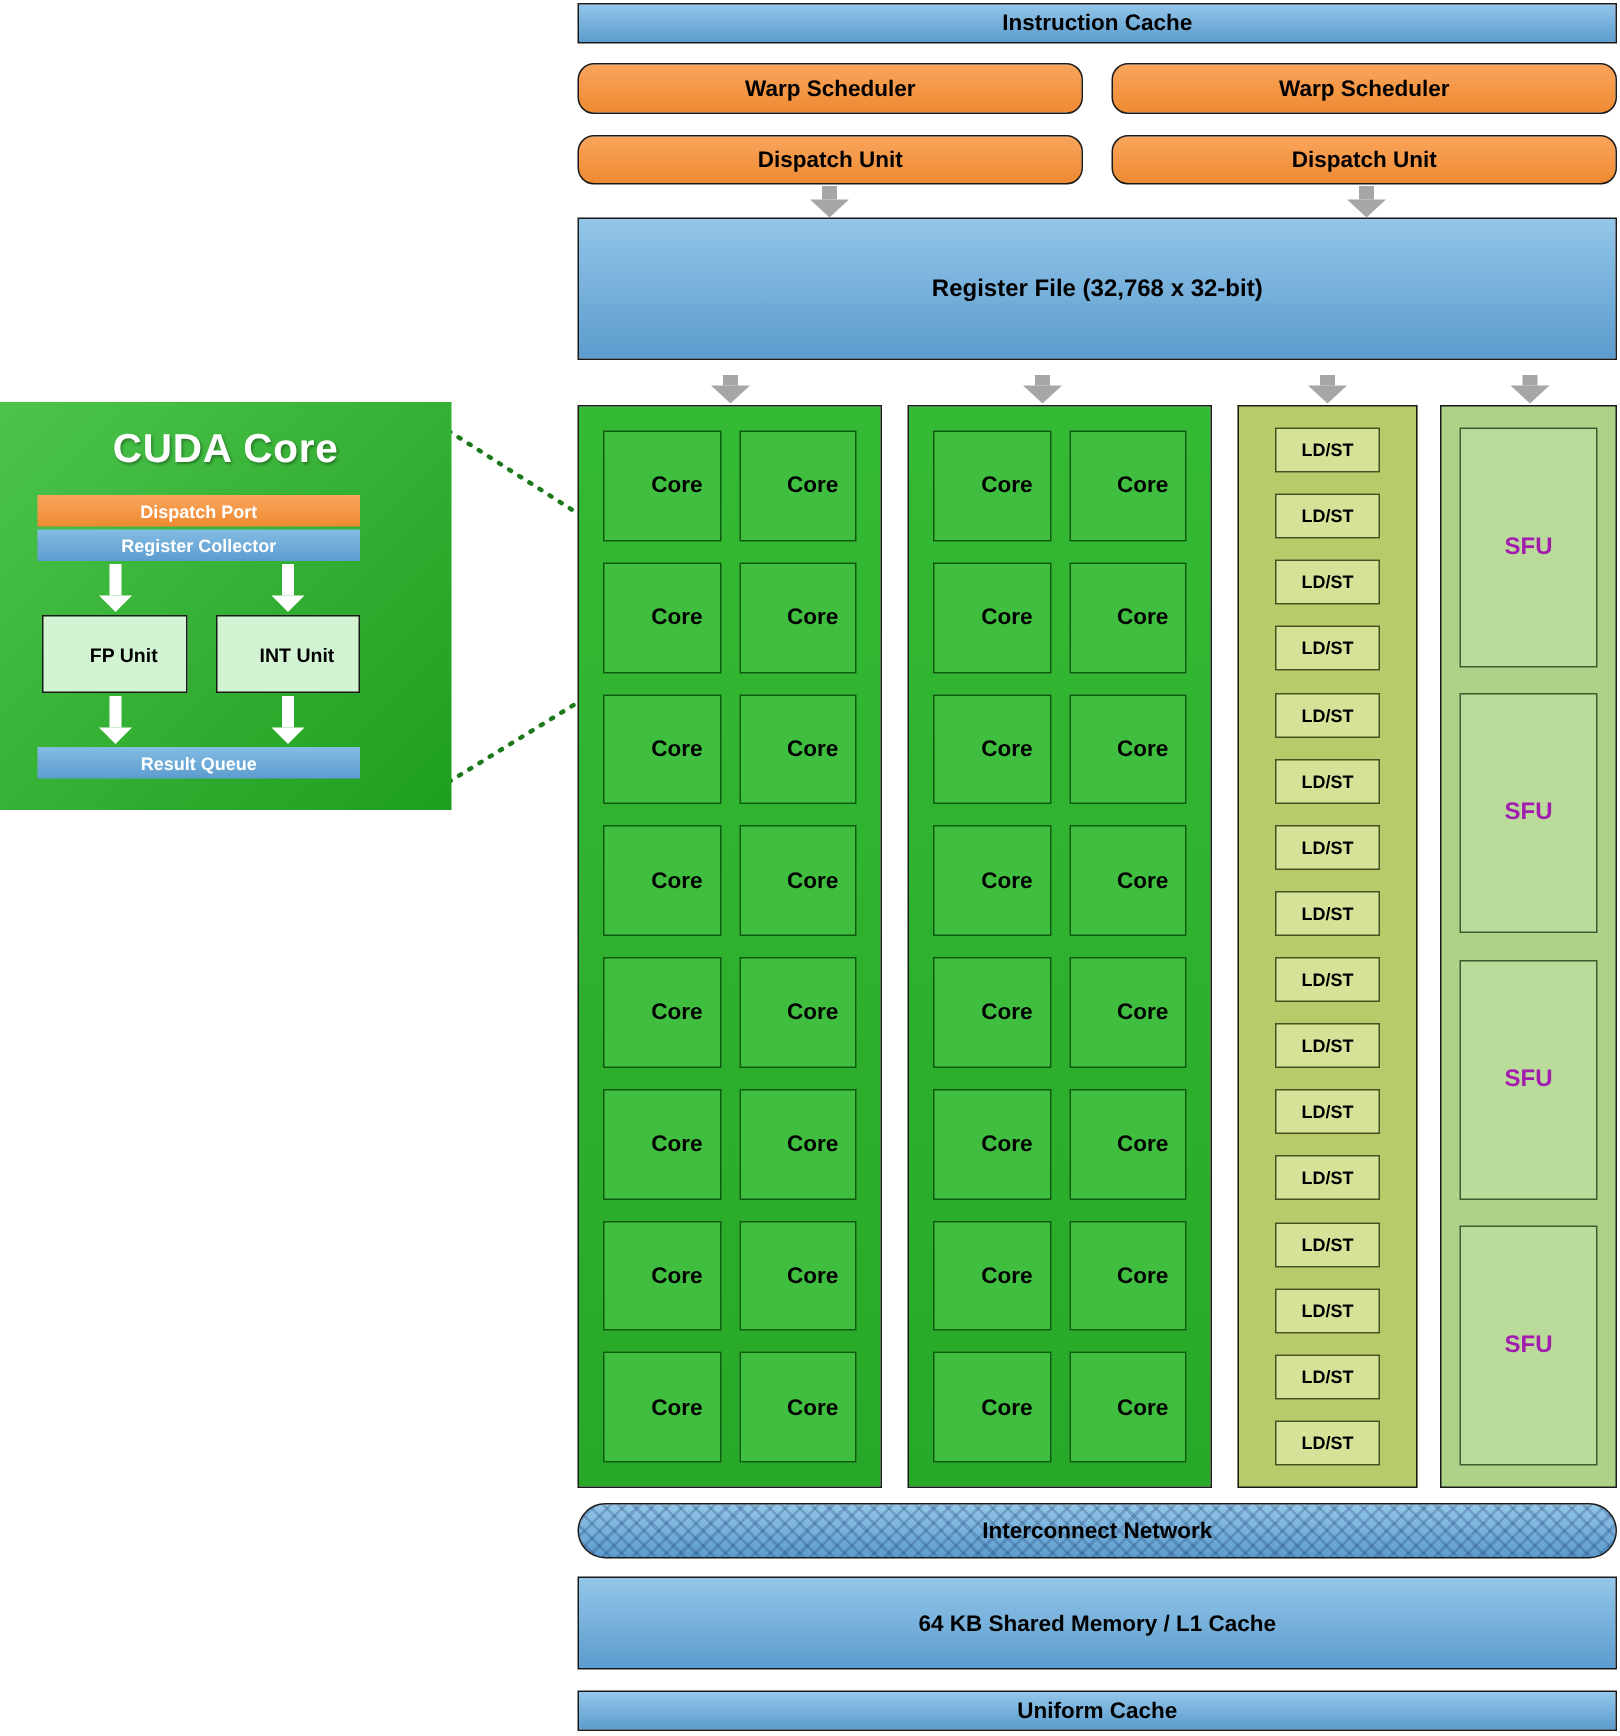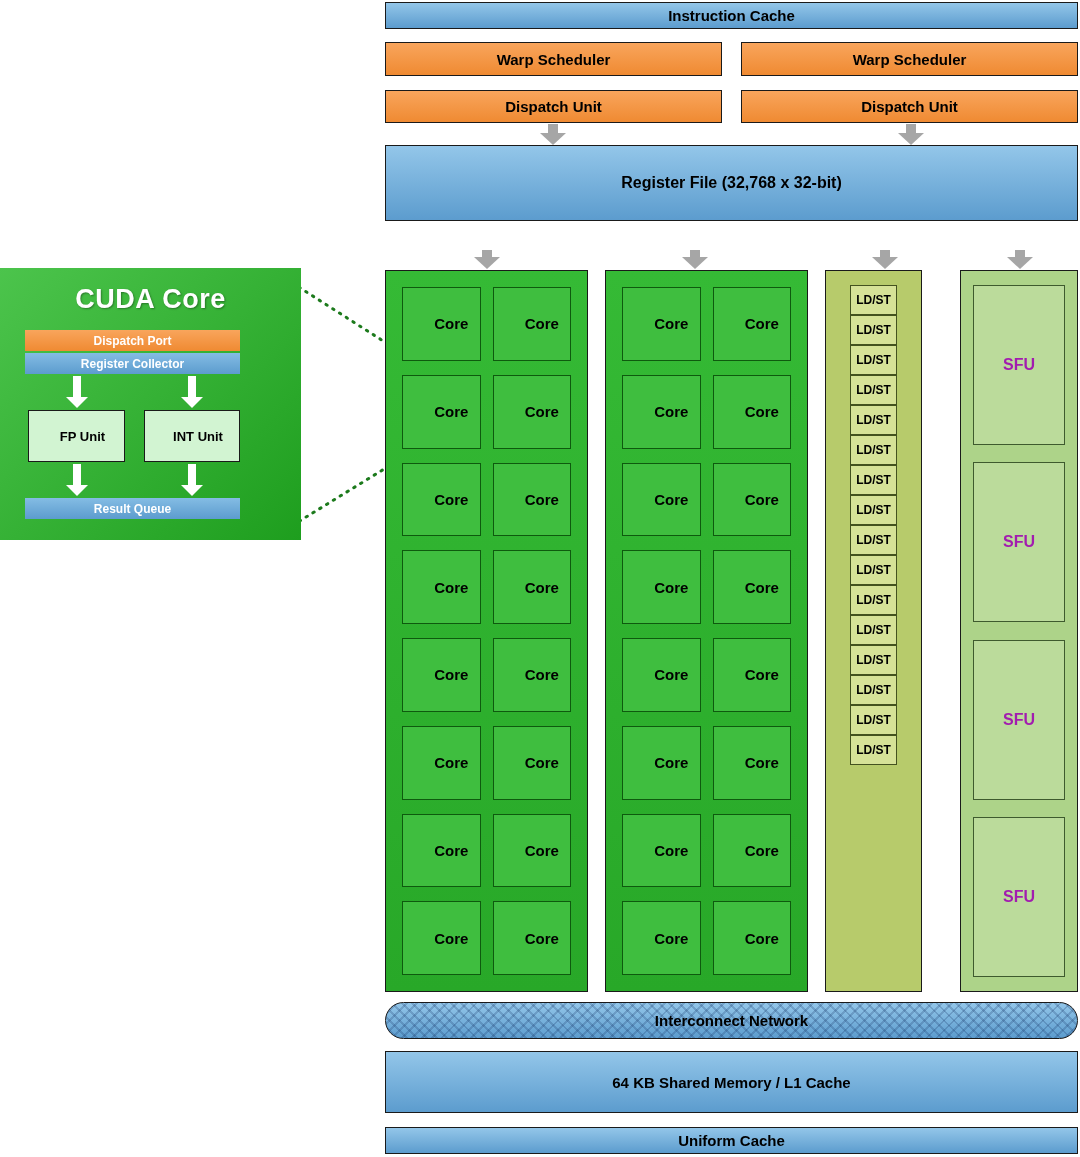--- a/index.html
+++ b/index.html
@@ -4,35 +4,35 @@
 <style>
   * { margin:0; padding:0; box-sizing:border-box; }
   body { background:#ffffff; font-family:"Liberation Sans", sans-serif; }
   .canvas { position:relative; width:1080px; height:1157px; background:#fff; overflow:hidden; }
 
   .bar {
     position:absolute; display:flex; align-items:center; justify-content:center;
     font-weight:bold; color:#000; border:1px solid #1a1a1a;text-align:right;
   }
   .blue   { background:linear-gradient(#93C6E9, #5C9CCE); }
-  .orange { background:linear-gradient(#F9A55C, #EF8A32); }
+  .orange { background:linear-gradient(#F9A55C, #EF8A32);border-radius:11px; }
 
   .column { position:absolute; border:1px solid #1a1a1a; top:270px; height:722px; }
   .core-column {
     background:linear-gradient(#35BA35, #28A828);
     display:grid; grid-template-columns:1fr 1fr; gap:14px 12px; padding:16px; width:203px;
   }
   .core-box {
     background:#3FBE3F; border:1px solid #0E5A0E;
     display:flex; align-items:center; justify-content:center;
     font-weight:bold; font-size:15px; color:#000;padding-left:20px;
   }
   .ldst-column {
-    background:#B7CB6B; width:97px;
-    display:flex; flex-direction:column; padding:14px 24px;
+    background:#B7CB6B; width:120px;
+    display:flex; flex-direction:column; justify-content:space-between; padding:14px 24px;
   }
   .ldst-box {
     background:#D6E297; border:1px solid #44521F; height:30px; flex:0 0 auto;
     display:flex; align-items:center; justify-content:center;
     font-weight:bold; font-size:12px; color:#000;
   }
   .sfu-column {
     background:#ADD389; width:118px;
     display:flex; flex-direction:column; justify-content:space-between; padding:14px 12px;
   }
@@ -99,21 +99,21 @@
 
   <div class="arrow arrow-gray" style="left:540px; top:124px;">
       <div class="stem" style="height:9px;"></div>
       <div class="head"></div>
     </div>
   <div class="arrow arrow-gray" style="left:898px; top:124px;">
       <div class="stem" style="height:9px;"></div>
       <div class="head"></div>
     </div>
 
-  <div class="bar blue" style="left:385px; top:145px; width:693px; height:76px; font-size:16px;">Register File (32,768 x 32-bit)</div>
+  <div class="bar blue" style="left:385px; top:145px; width:693px; height:95px; font-size:16px;">Register File (32,768 x 32-bit)</div>
 
   <div class="arrow arrow-gray" style="left:474px; top:250px;">
       <div class="stem" style="height:7px;"></div>
       <div class="head"></div>
     </div>
   <div class="arrow arrow-gray" style="left:682px; top:250px;">
       <div class="stem" style="height:7px;"></div>
       <div class="head"></div>
     </div>
   <div class="arrow arrow-gray" style="left:872px; top:250px;">

